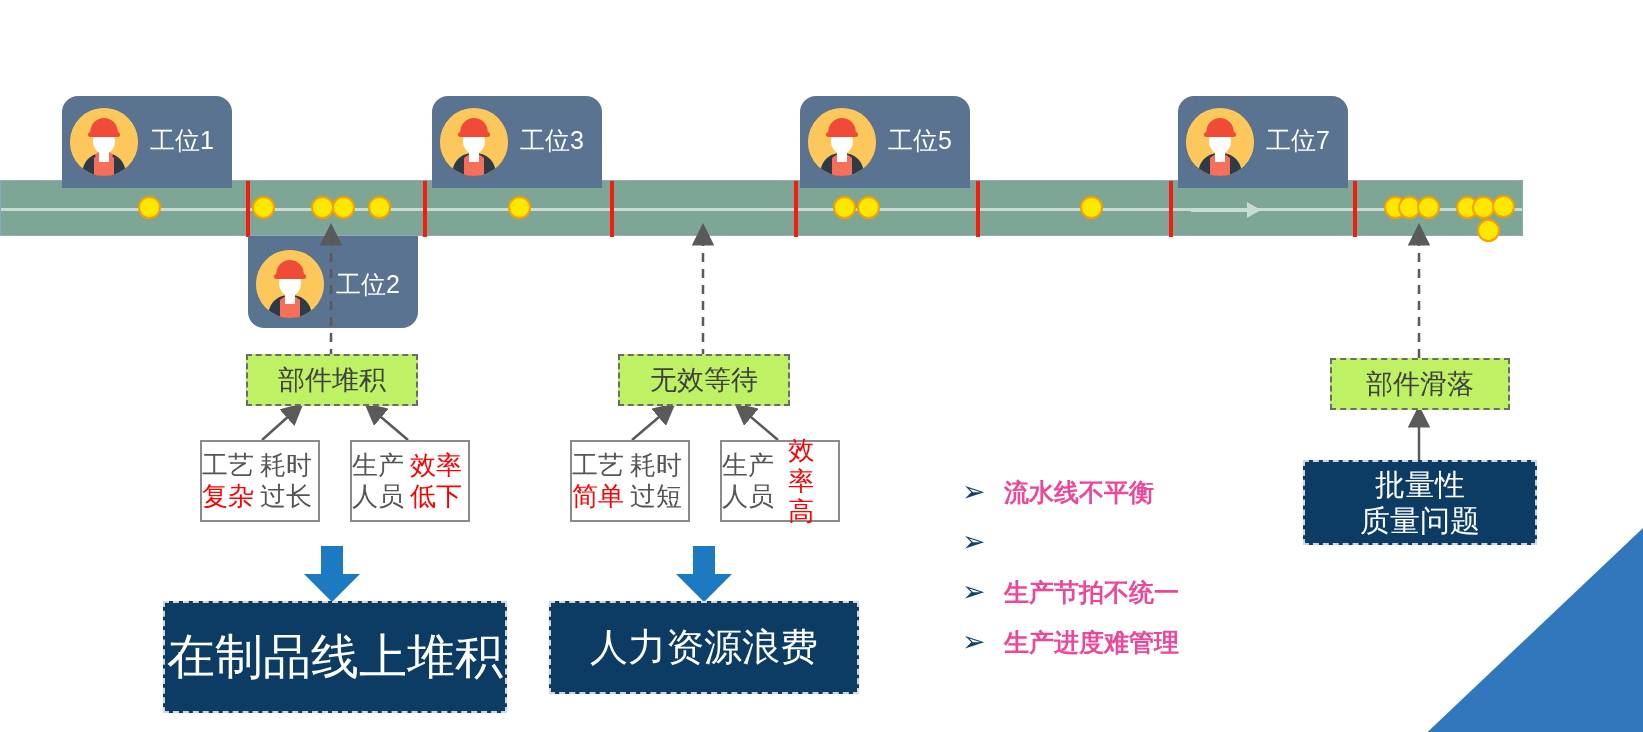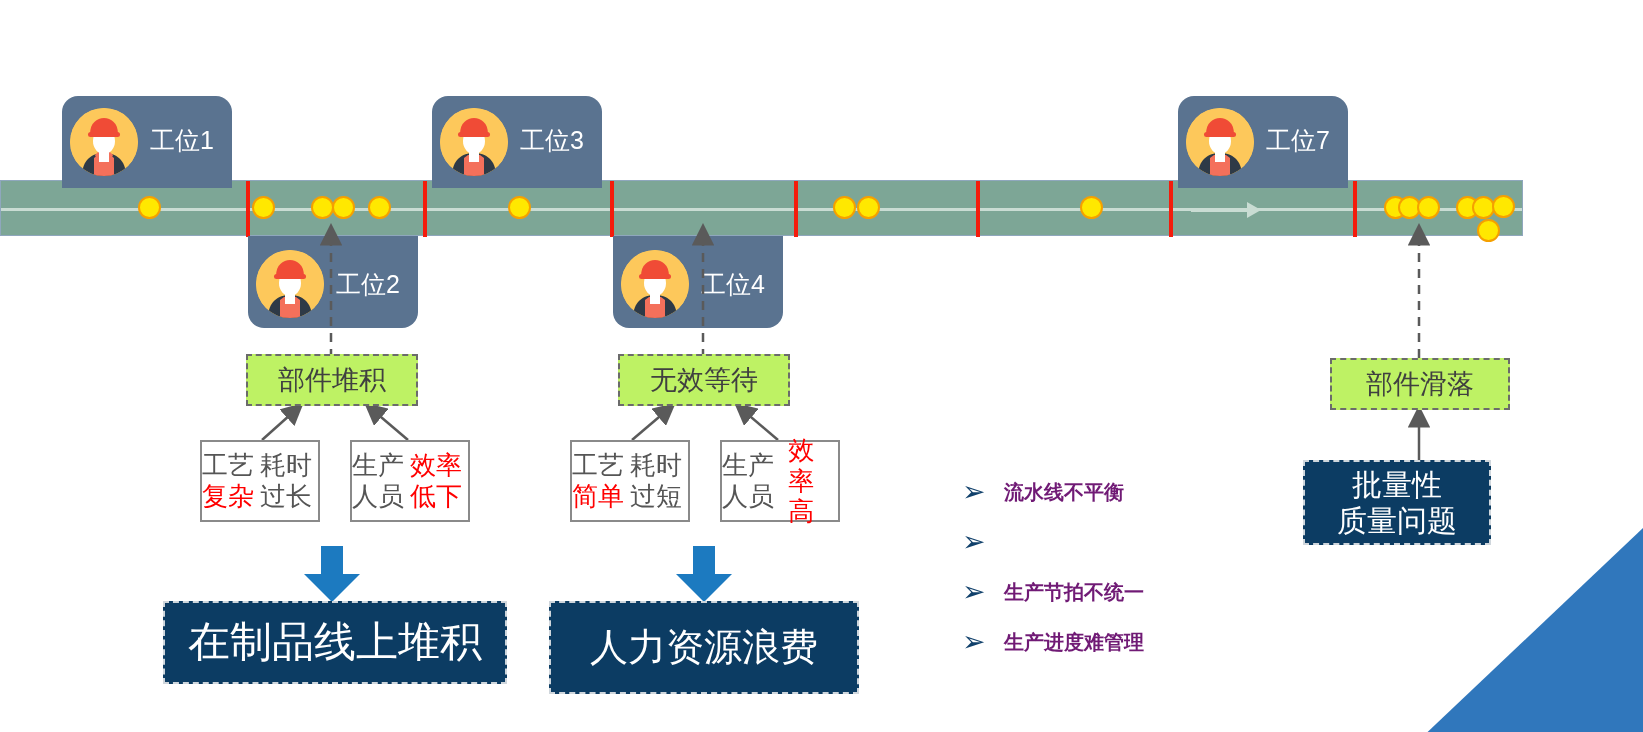--- a/index.html
+++ b/index.html
@@ -78,21 +78,21 @@
 
   
   .bullets{position:absolute;left:962px;top:440px;width:330px;}
   .bullet-row{
     display:flex;align-items:center;height:48px;margin-bottom:2px;
   }
   .bullet-mark{
     width:42px;color:#10406B;font-size:28px;flex:none;line-height:1;
   }
   .bullet-text{
-    color:#701a75;font-weight:bold;font-size:20px;white-space:nowrap;
+    color:#ec4899;font-weight:bold;font-size:25px;white-space:nowrap;
   }
 
   
   .corner-tri{
     position:absolute;right:0;bottom:0;width:0;height:0;
     border-left:245px solid transparent;
     border-bottom:232px solid #3077BC;
   }
 
   svg{display:block;overflow:visible;}
@@ -178,35 +178,35 @@
         <path d="M24 50 C24 68 24 68 24 68 L44 68 C44 68 44 50 44 50 L40 47 L28 47 Z" fill="#F4705B"></path>
         <rect x="29" y="44" width="10" height="10" fill="#ffffff"></rect>
         <ellipse cx="34" cy="33" rx="11" ry="13" fill="#ffffff"></ellipse>
         <path d="M20 26 C20 15 27 10 34 10 C41 10 48 15 48 26 Z" fill="#F04B36"></path>
         <rect x="18" y="24" width="32" height="5" rx="2.5" fill="#F04B36"></rect>
       </svg>
     </span>
     <span class="label">工位3</span>
   </div>
 
-  <div class="station down" style="left:613px;top:208px">
-    <span class="avatar">
-      <svg width="68" height="68" viewBox="0 0 68 68">
-        <circle cx="34" cy="34" r="34" fill="#FDC85B"></circle>
-        <path d="M12 68 C12 52 22 45 34 45 C46 45 56 52 56 68 Z" fill="#2E3A47"></path>
-        <path d="M24 50 C24 68 24 68 24 68 L44 68 C44 68 44 50 44 50 L40 47 L28 47 Z" fill="#F4705B"></path>
-        <rect x="29" y="44" width="10" height="10" fill="#ffffff"></rect>
-        <ellipse cx="34" cy="33" rx="11" ry="13" fill="#ffffff"></ellipse>
-        <path d="M20 26 C20 15 27 10 34 10 C41 10 48 15 48 26 Z" fill="#F04B36"></path>
-        <rect x="18" y="24" width="32" height="5" rx="2.5" fill="#F04B36"></rect>
-      </svg>
-    </span>
-    <span class="label">工位4</span>
-  </div>
-
+
+  <div class="station up" style="left:800px;top:68px">
+    <span class="avatar">
+      <svg width="68" height="68" viewBox="0 0 68 68">
+        <circle cx="34" cy="34" r="34" fill="#FDC85B"></circle>
+        <path d="M12 68 C12 52 22 45 34 45 C46 45 56 52 56 68 Z" fill="#2E3A47"></path>
+        <path d="M24 50 C24 68 24 68 24 68 L44 68 C44 68 44 50 44 50 L40 47 L28 47 Z" fill="#F4705B"></path>
+        <rect x="29" y="44" width="10" height="10" fill="#ffffff"></rect>
+        <ellipse cx="34" cy="33" rx="11" ry="13" fill="#ffffff"></ellipse>
+        <path d="M20 26 C20 15 27 10 34 10 C41 10 48 15 48 26 Z" fill="#F04B36"></path>
+        <rect x="18" y="24" width="32" height="5" rx="2.5" fill="#F04B36"></rect>
+      </svg>
+    </span>
+    <span class="label">工位5</span>
+  </div>
 
 
   <div class="station up" style="left:1178px;top:68px">
     <span class="avatar">
       <svg width="68" height="68" viewBox="0 0 68 68">
         <circle cx="34" cy="34" r="34" fill="#FDC85B"></circle>
         <path d="M12 68 C12 52 22 45 34 45 C46 45 56 52 56 68 Z" fill="#2E3A47"></path>
         <path d="M24 50 C24 68 24 68 24 68 L44 68 C44 68 44 50 44 50 L40 47 L28 47 Z" fill="#F4705B"></path>
         <rect x="29" y="44" width="10" height="10" fill="#ffffff"></rect>
         <ellipse cx="34" cy="33" rx="11" ry="13" fill="#ffffff"></ellipse>
@@ -284,25 +284,25 @@
     <svg width="64" height="56" viewBox="0 0 64 56">
       <polygon points="21,0 43,0 43,28 60,28 32,56 4,28 21,28" fill="#1C7AC0"></polygon>
     </svg>
   </div>
   <div style="position:absolute;left:672px;top:518px;width:64px;height:56px">
     <svg width="64" height="56" viewBox="0 0 64 56">
       <polygon points="21,0 43,0 43,28 60,28 32,56 4,28 21,28" fill="#1C7AC0"></polygon>
     </svg>
   </div>
 
-  <div class="navy-box" style="left:163px;top:573px;width:344px;height:83px;font-size:42px">在制品线上堆积</div>
+  <div class="navy-box" style="left:163px;top:573px;width:344px;height:112px;font-size:48px">在制品线上堆积</div>
 
   <div class="navy-box" style="left:549px;top:573px;width:310px;height:93px;font-size:38px">人力资源浪费</div>
 
-  <div class="navy-box" style="left:1303px;top:432px;width:188px;height:85px;font-size:30px;flex-direction:column">
+  <div class="navy-box" style="left:1303px;top:432px;width:234px;height:85px;font-size:30px;flex-direction:column">
     <div>批量性</div>
     <div>质量问题</div>
   </div>
 
   <div class="bullets">
     <div class="bullet-row">
       <span class="bullet-mark">➢</span>
       <span class="bullet-text">流水线不平衡</span>
     </div>
     <div class="bullet-row">

